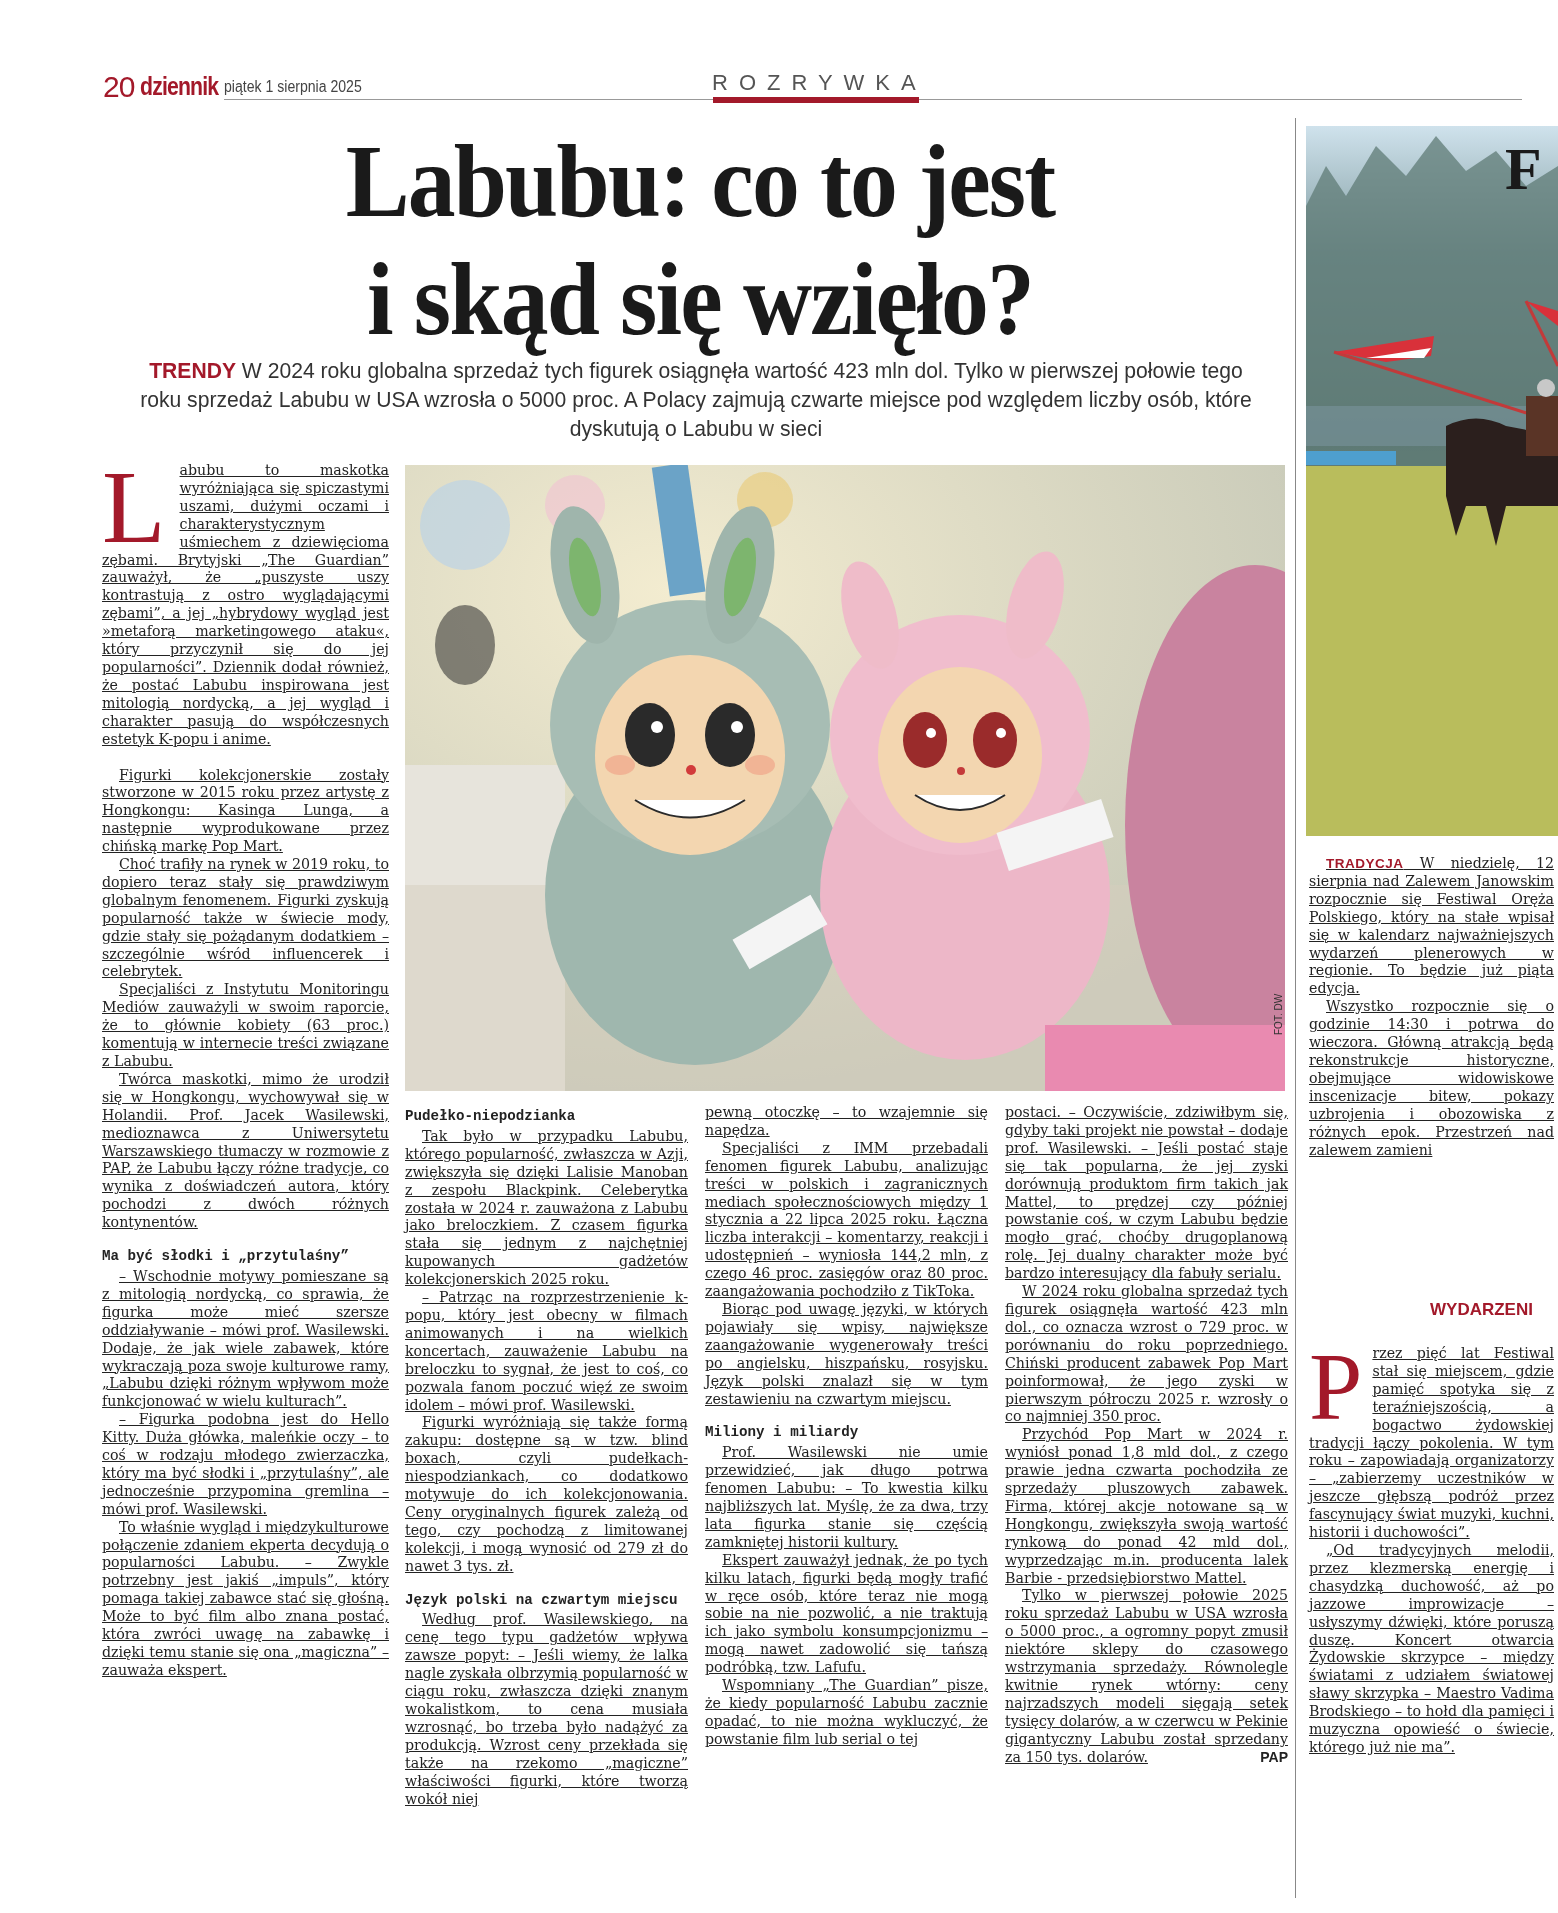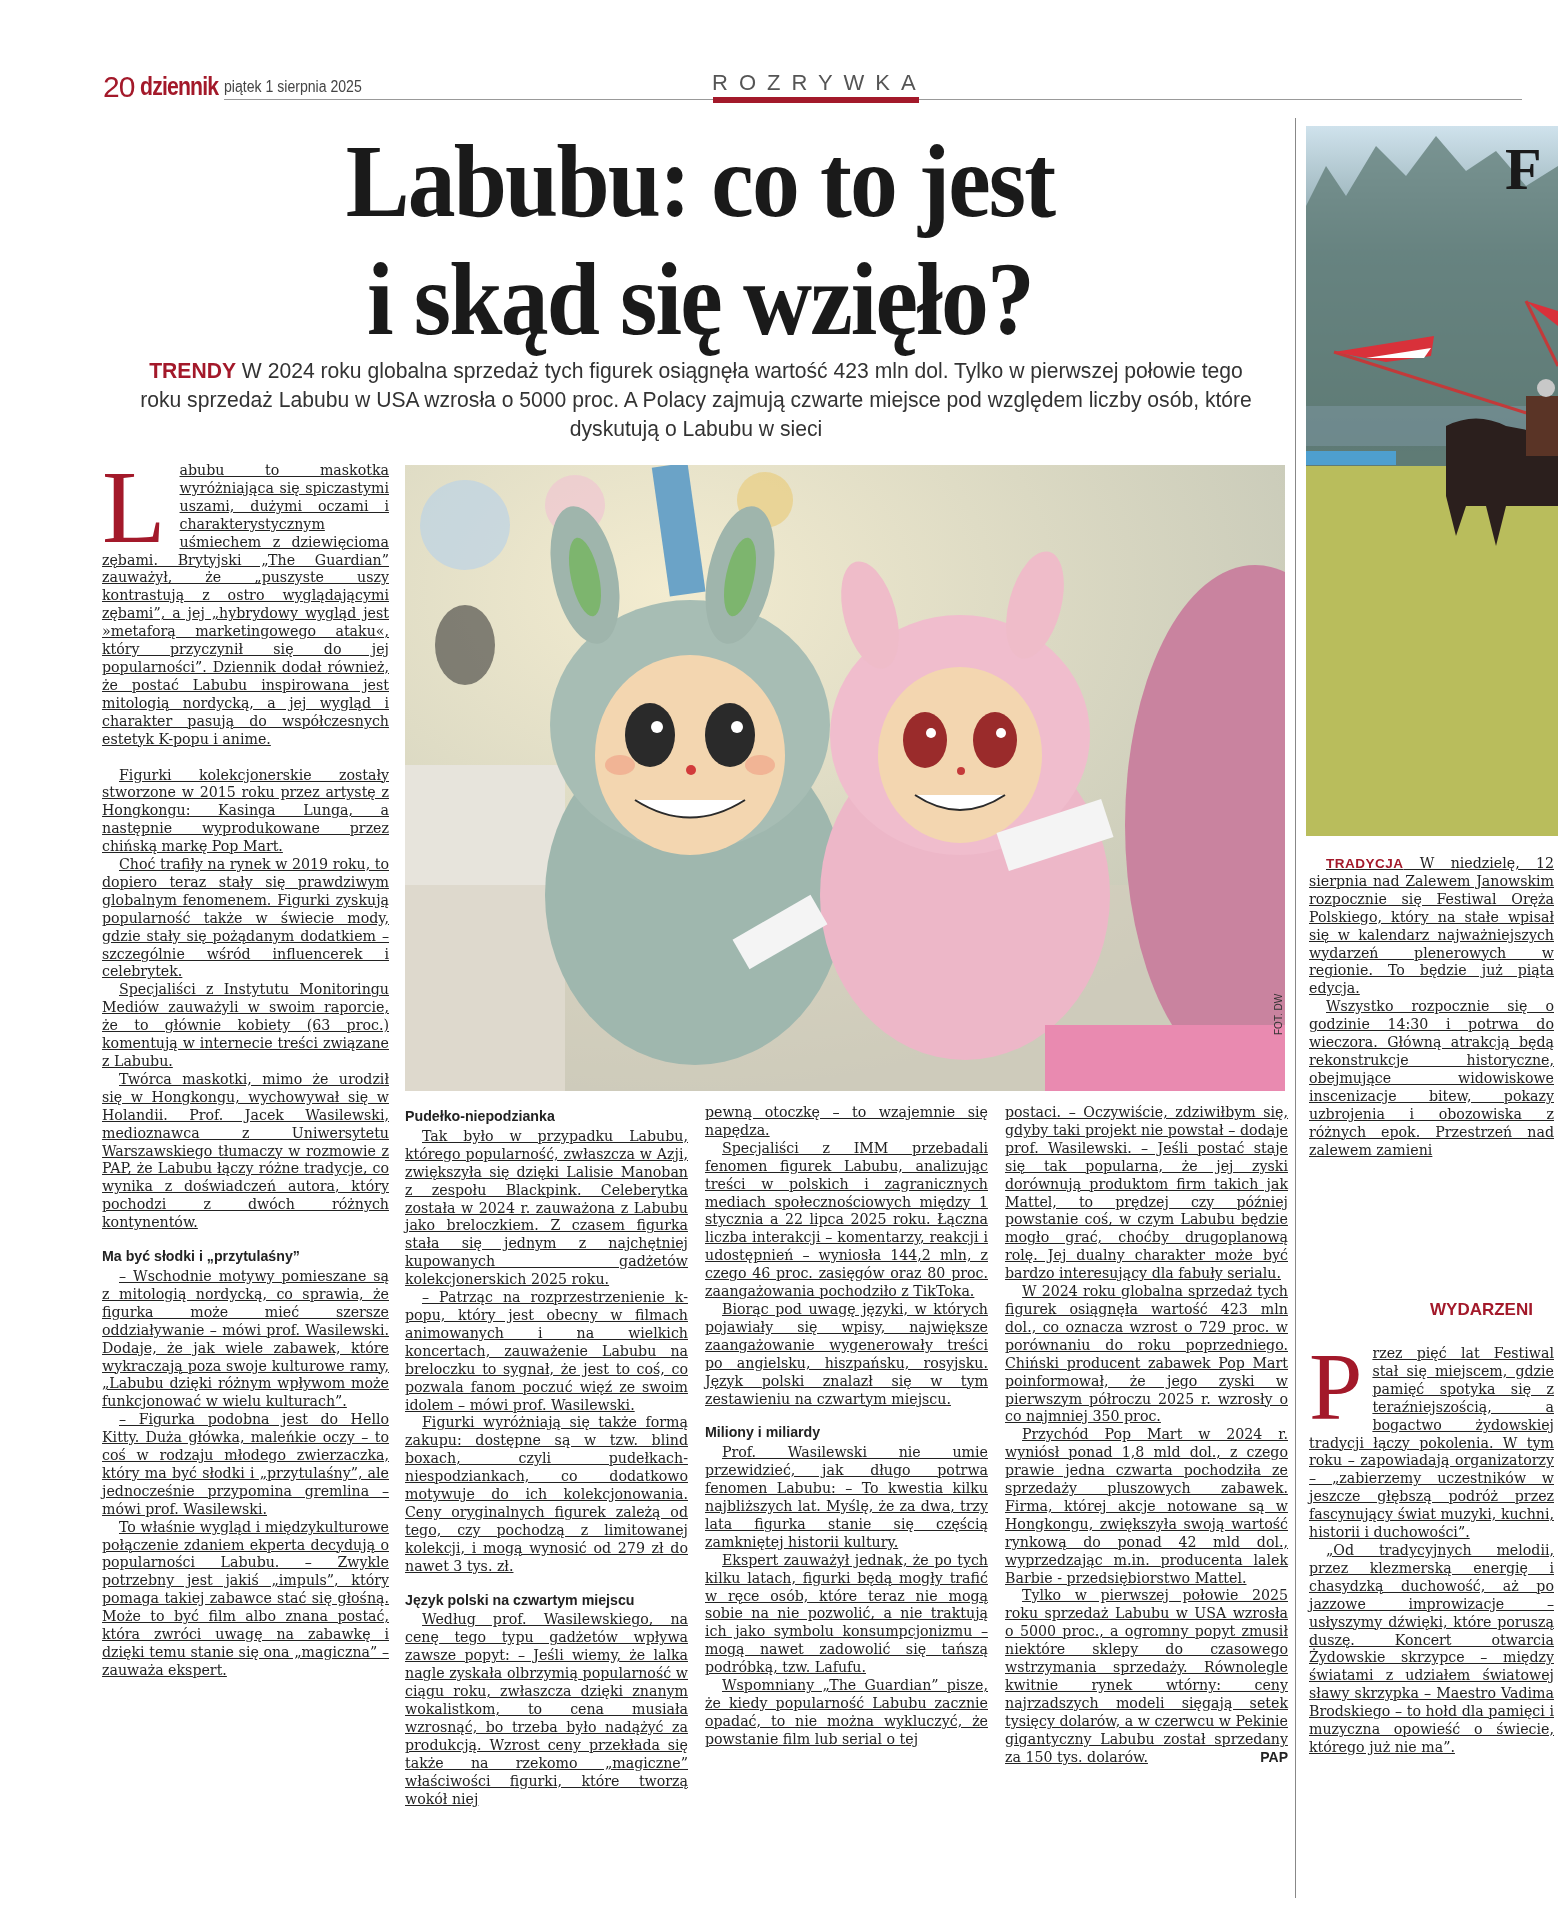--- a/index.html
+++ b/index.html
@@ -14,21 +14,21 @@
   .section-bar{left:713px;top:97px;width:206px;height:6px;background:#a3192a;}
   
   .title{left:210px;top:122px;width:980px;text-align:center;font-family:"Liberation Serif",serif;font-weight:bold;font-size:104px;line-height:118px;color:#1a1a1a;letter-spacing:-2px;transform:scaleX(0.92);transform-origin:center;}
   
   .lead{left:112px;top:356px;width:1168px;text-align:center;font-family:"Liberation Sans",sans-serif;font-size:22px;line-height:29px;color:#333;transform:scaleX(0.96);transform-origin:center;}
   .lead .kicker{color:#a3192a;font-weight:bold;}
   
   .col{position:absolute;font-size:14.2px;line-height:17.9px;text-align:justify;color:#222;hyphens:manual;}
   .col p{margin:0;text-indent:17px;text-decoration:underline;}
   .col p.noindent{text-indent:0;}
-  .col h4{margin:10px 0 2px 0;font-size:14.2px;font-weight:bold;font-family:Liberation Sans, sans-serif;text-indent:0;}
+  .col h4{margin:10px 0 2px 0;font-size:14.2px;font-weight:bold;font-family:Liberation Mono, monospace;text-indent:0;}
   .dropcap{float:left;font-family:"Liberation Serif",serif;font-size:104px;line-height:78px;color:#a3192a;margin:6px 14px 0 0;height:82px;}
   .col1{left:102px;top:462px;width:287px;}
   .col2{left:405px;top:1108px;width:283px;}
   .col3{left:705px;top:1104px;width:283px;}
   .col4{left:1005px;top:1104px;width:283px;}
   .col5{left:1309px;top:855px;width:245px;}
   .col6{left:1309px;top:1345px;width:245px;}
   .credit-pap{float:right;font-family:"Liberation Sans",sans-serif;font-weight:bold;font-size:14px;}
   
   .photo-main{left:405px;top:465px;width:880px;height:626px;overflow:hidden;background:linear-gradient(135deg,#e8e2c8 0%,#d9dcc9 30%,#c9c3b0 55%,#e9c6d6 75%,#d58fb0 100%);}

